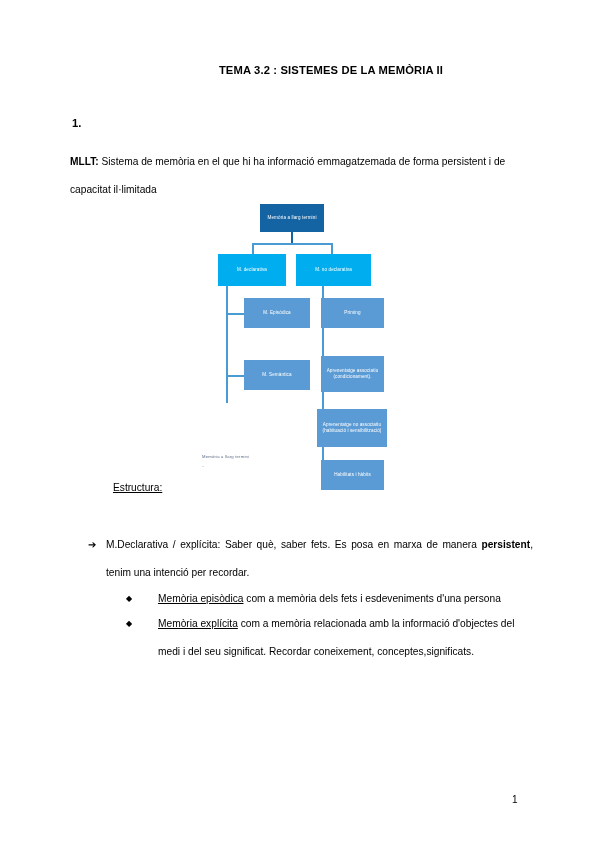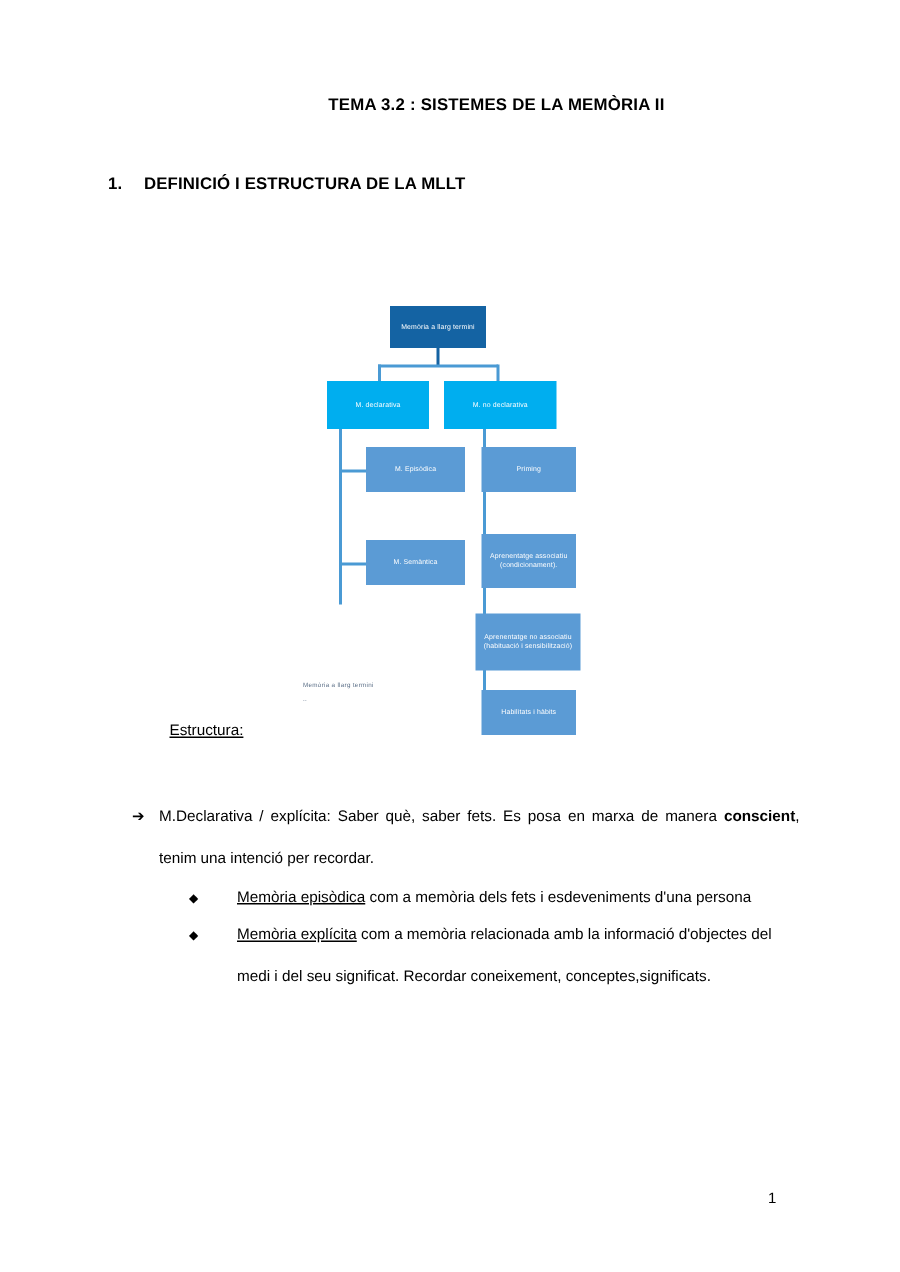--- a/index.html
+++ b/index.html
@@ -168,23 +168,25 @@
 </style>
 </head>
 <body>
 
 <div class="page">
 
   <div class="doc-title">TEMA 3.2 : SISTEMES DE LA MEMÒRIA II</div>
 
   <div class="section-heading">
     <span class="num">1.</span>
-    <span>DEFINICIÓ I ESTRUCTURA DE LA MLLT</span>
-  </div>
-
+  </div>
+
+  <div class="definition">
+    <b>MLLT:</b><span> Sistema de memòria en el que hi ha informació emmagatzemada de forma persistent i de capacitat il·limitada</span>
+  </div>
 
   <div class="diagram">
 
     <div class="node root" style="left:64px; top:4px; width:64px; height:28px;">Memòria a llarg termini</div>
 
     <div class="conn root-v" style="left:95px; top:32px; width:1.5px; height:12px;"></div>
     <div class="conn" style="left:56px; top:43px; width:80px; height:1.5px;"></div>
     <div class="conn" style="left:56px; top:43px; width:1.5px; height:12px;"></div>
     <div class="conn" style="left:135px; top:43px; width:1.5px; height:12px;"></div>
 
@@ -212,21 +214,21 @@
     <div class="diagram-caption">
       <span>Memòria a llarg termini</span>
       <span class="c2">..</span>
     </div>
   </div>
 
   <div class="estructura">Estructura:</div>
 
   <div class="lvl1">
     <span class="arrow">➔</span>
-    <span class="txt"><span>M.Declarativa / explícita: Saber què, saber fets. Es posa en marxa de manera </span><b>conscient</b><span>, tenim una intenció per recordar.</span></span>
+    <span class="txt"><span>M.Declarativa / explícita: Saber què, saber fets. Es posa en marxa de manera </span><b>persistent</b><span>, tenim una intenció per recordar.</span></span>
   </div>
 
   <div class="lvl2 b1">
     <span class="dia">◆</span>
     <span class="txt"><u>Memòria episòdica</u><span> com a memòria dels fets i esdeveniments d'una persona</span></span>
   </div>
 
   <div class="lvl2 b2">
     <span class="dia">◆</span>
     <span class="txt"><u>Memòria explícita</u><span> com a memòria relacionada amb la informació d'objectes del medi i del seu significat. Recordar coneixement, conceptes,significats.</span></span>

